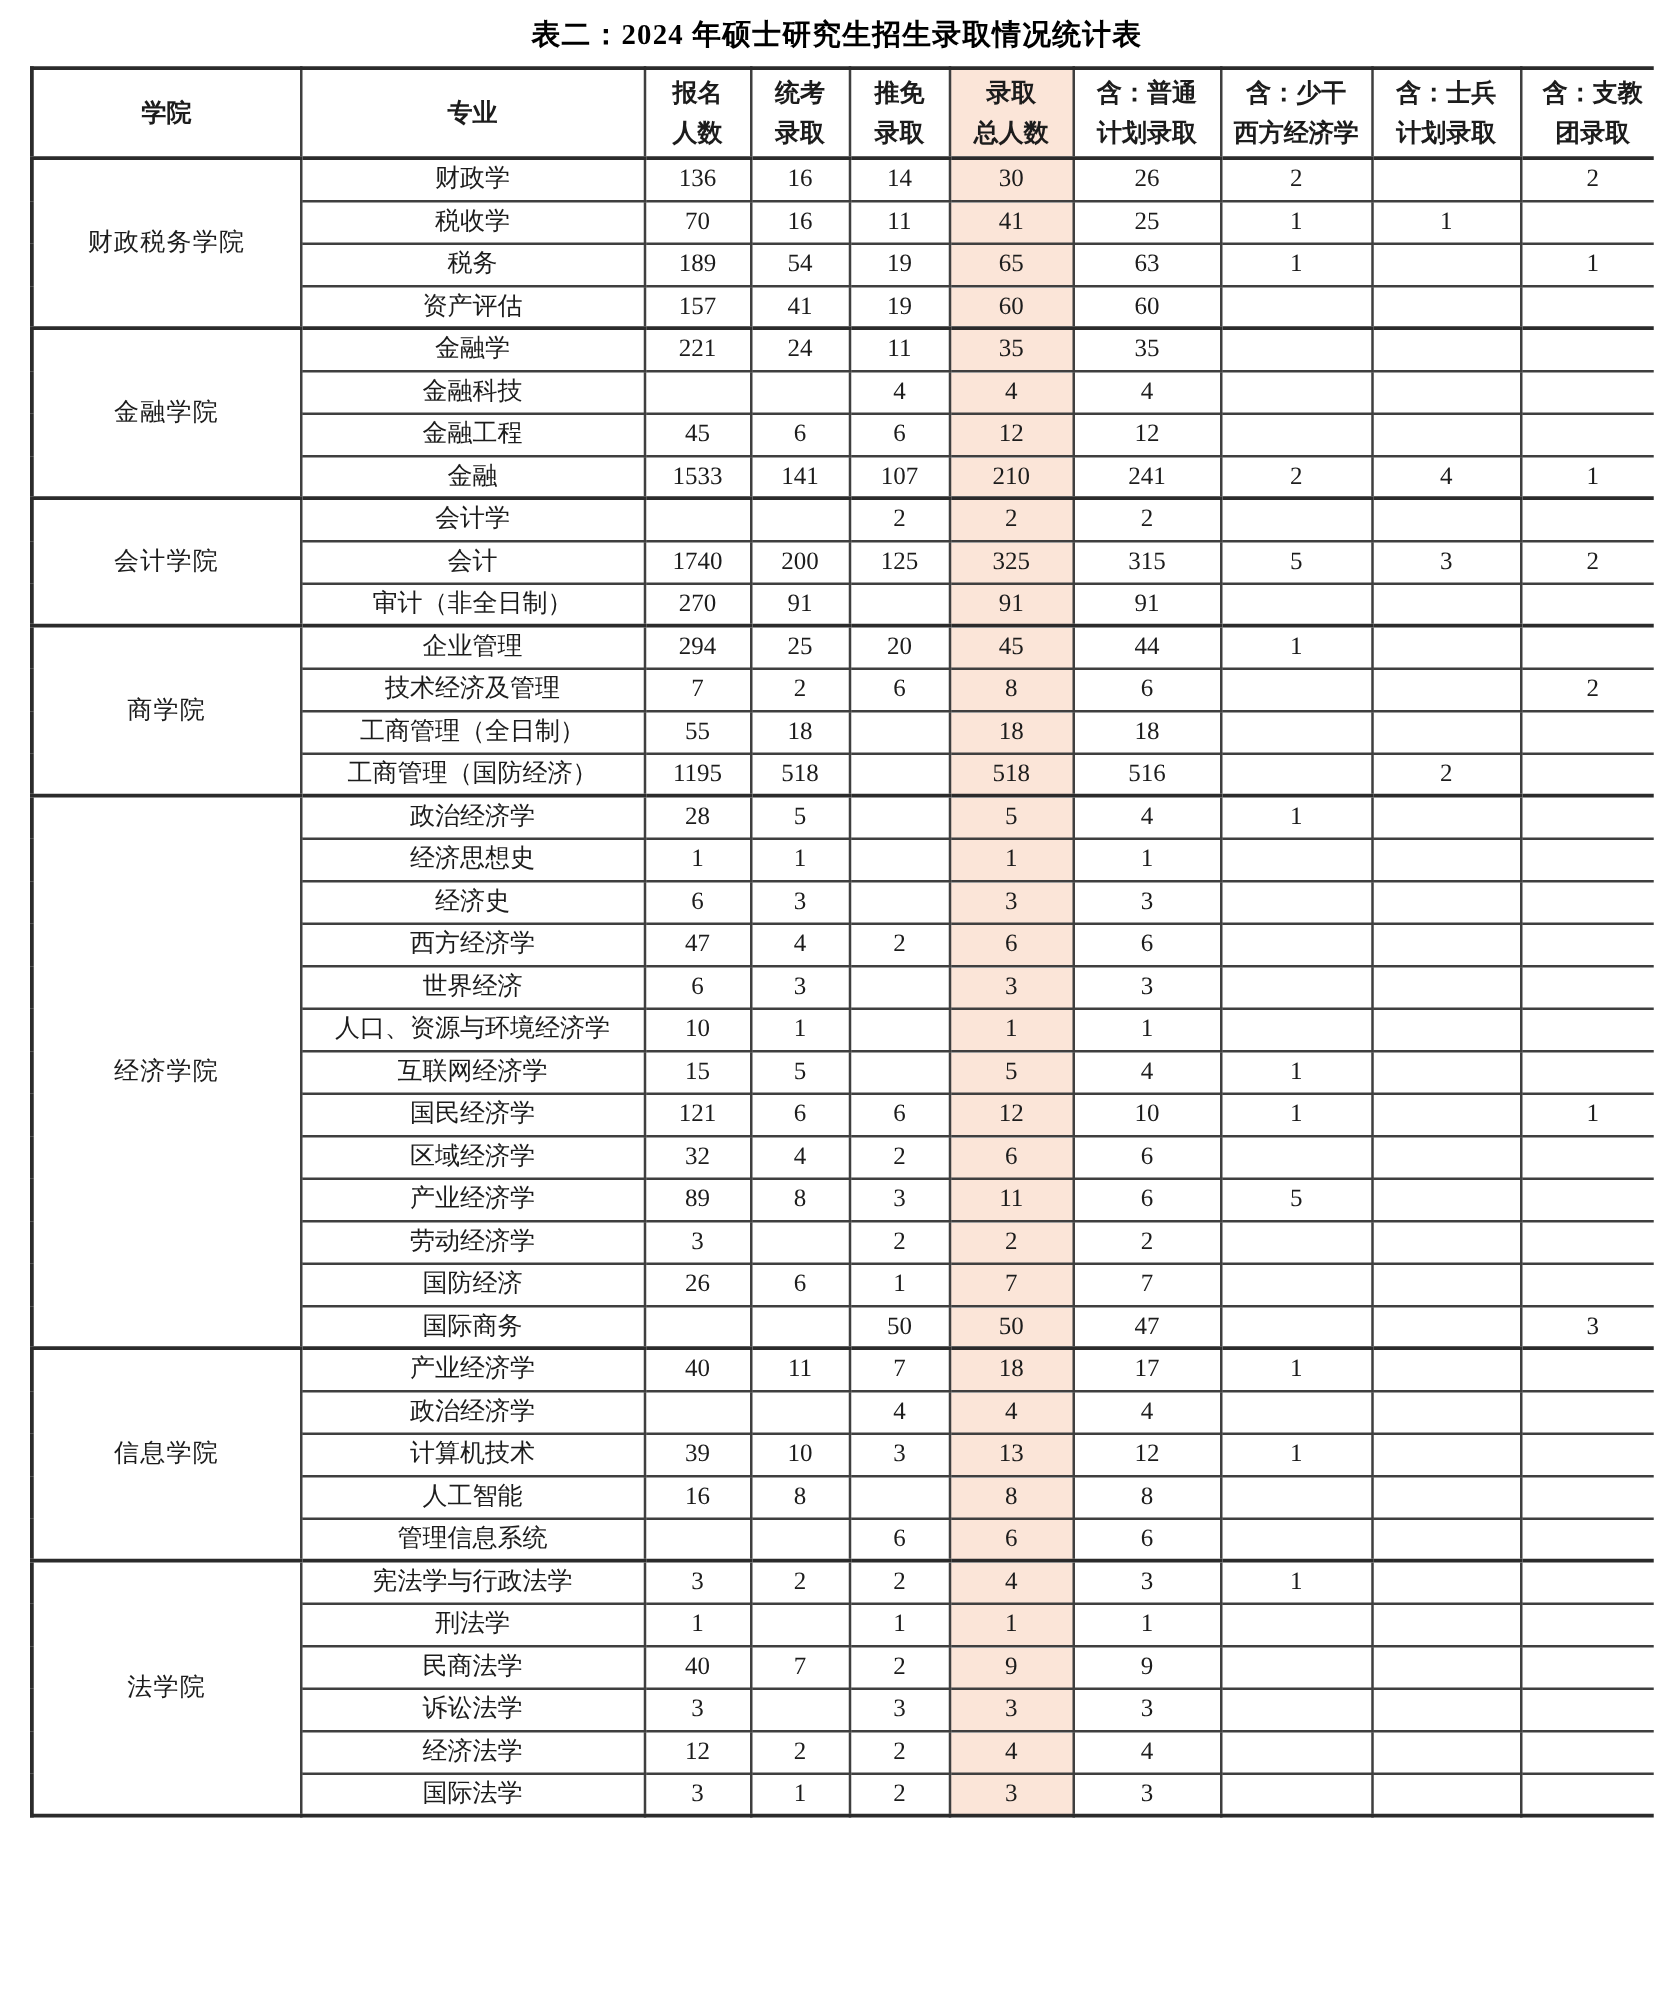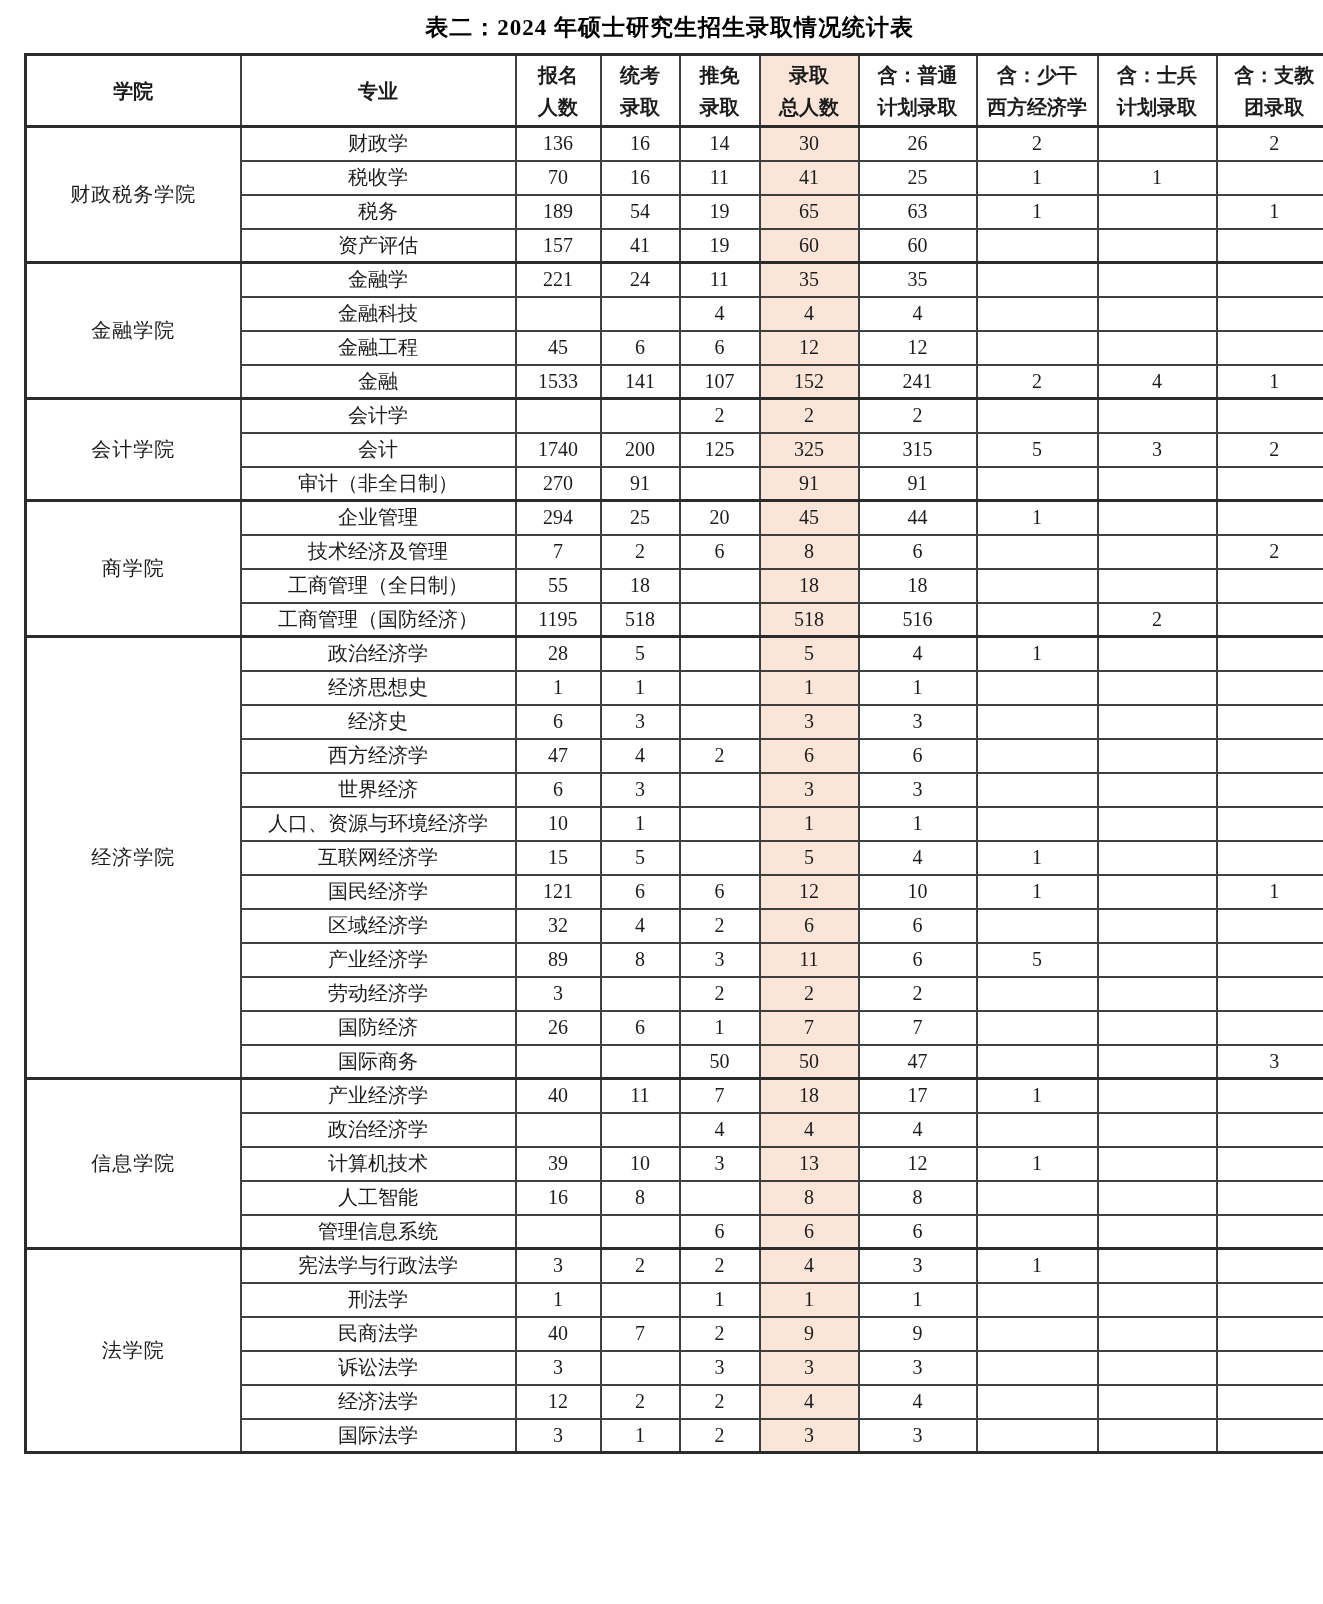--- a/index.html
+++ b/index.html
@@ -182,21 +182,21 @@
           <td class="num">12</td>
           <td class="num"></td>
           <td class="num"></td>
           <td class="num"></td>
         </tr>
         <tr>
           <td class="major">金融</td>
           <td class="num">1533</td>
           <td class="num">141</td>
           <td class="num">107</td>
-          <td class="num highlight">152</td>
+          <td class="num highlight">210</td>
           <td class="num">241</td>
           <td class="num">2</td>
           <td class="num">4</td>
           <td class="num">1</td>
         </tr>
         <tr class="section-start">
           <td rowspan="3" class="college">会计学院</td>
           <td class="major">会计学</td>
           <td class="num"></td>
           <td class="num"></td>

